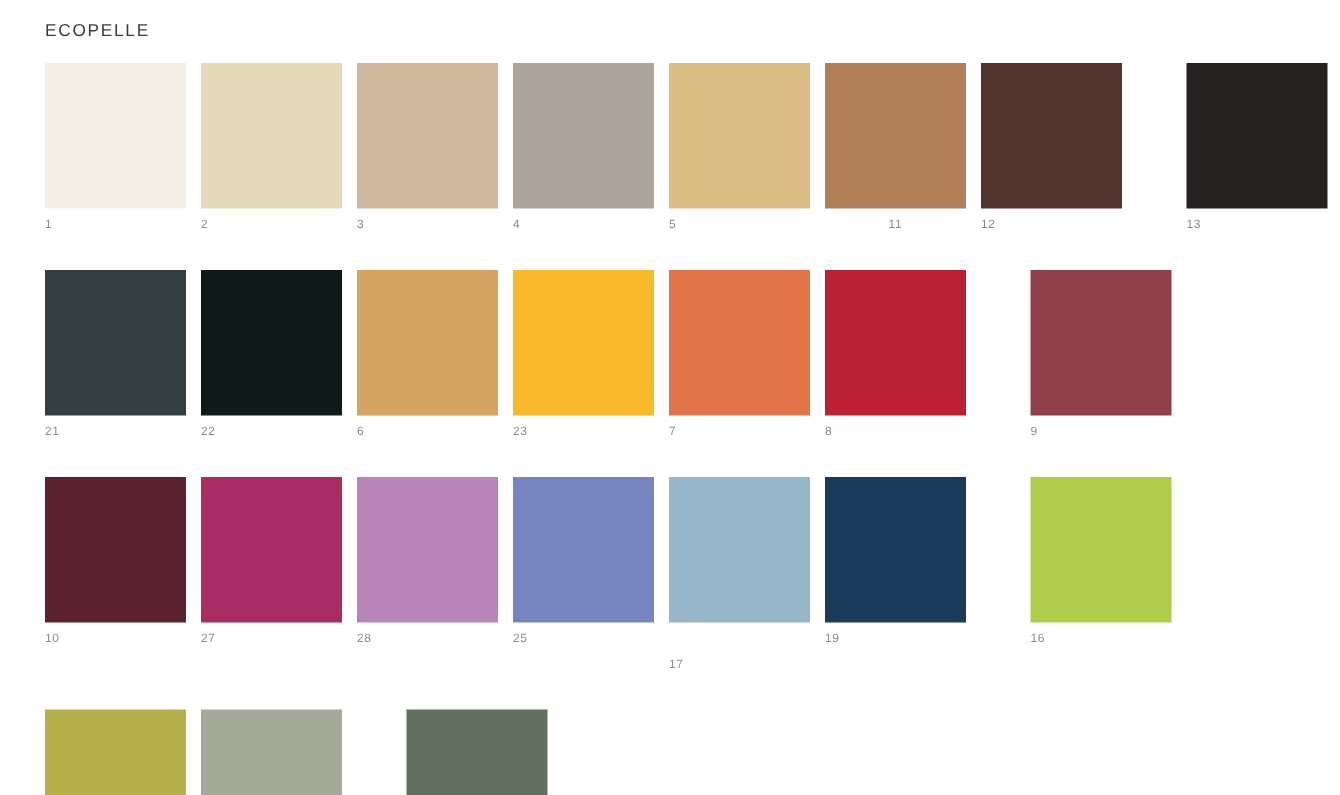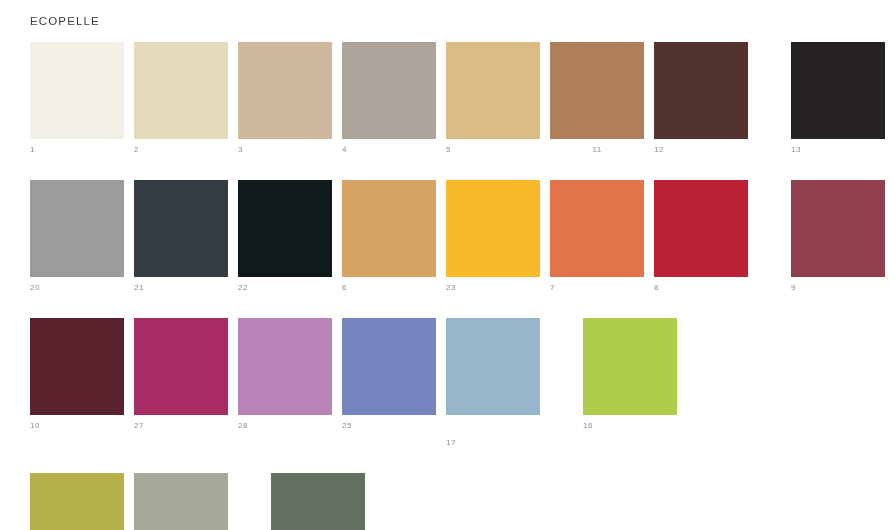--- a/index.html
+++ b/index.html
@@ -105,24 +105,20 @@
           <div class="swatch-chip" style="background-color: rgb(83, 51, 45);"></div>
           <div class="swatch-label" style="color: rgb(140, 140, 140);">12</div>
         </div>
         <div class="swatch-cell">
           <div class="swatch-chip" style="background-color: rgb(38, 35, 34);"></div>
           <div class="swatch-label" style="color: rgb(140, 140, 140);">13</div>
         </div>
       </div>
       <div class="swatch-row">
         <div class="swatch-cell">
-          <div class="swatch-chip" style="background-color: rgb(154, 156, 158);"></div>
-          <div class="swatch-label" style="color: rgb(140, 140, 140);">20</div>
-        </div>
-        <div class="swatch-cell">
           <div class="swatch-chip" style="background-color: rgb(51, 61, 66);"></div>
           <div class="swatch-label" style="color: rgb(140, 140, 140);">21</div>
         </div>
         <div class="swatch-cell">
           <div class="swatch-chip" style="background-color: rgb(16, 26, 26);"></div>
           <div class="swatch-label" style="color: rgb(140, 140, 140);">22</div>
         </div>
         <div class="swatch-cell">
           <div class="swatch-chip" style="background-color: rgb(214, 164, 98);"></div>
           <div class="swatch-label" style="color: rgb(140, 140, 140);">6</div>
@@ -159,20 +155,24 @@
         </div>
         <div class="swatch-cell">
           <div class="swatch-chip" style="background-color: rgb(118, 133, 192);"></div>
           <div class="swatch-label" style="color: rgb(140, 140, 140);">25</div>
         </div>
         <div class="swatch-cell">
           <div class="swatch-chip" style="background-color: rgb(150, 182, 202);"></div>
           <div class="swatch-label" style="color: rgb(140, 140, 140); margin-top: 23px;">17</div>
         </div>
         <div class="swatch-cell">
+          <div class="swatch-chip" style="background-color: rgb(26, 59, 92);"></div>
+          <div class="swatch-label" style="color: rgb(140, 140, 140);">19</div>
+        </div>
+        <div class="swatch-cell">
           <div class="swatch-chip" style="background-color: rgb(175, 205, 75);"></div>
           <div class="swatch-label" style="color: rgb(140, 140, 140);">16</div>
         </div>
       </div>
       <div class="swatch-row">
         <div class="swatch-cell">
           <div class="swatch-chip" style="background-color: rgb(181, 176, 74);"></div>
         </div>
         <div class="swatch-cell">
           <div class="swatch-chip" style="background-color: rgb(165, 169, 154);"></div>

